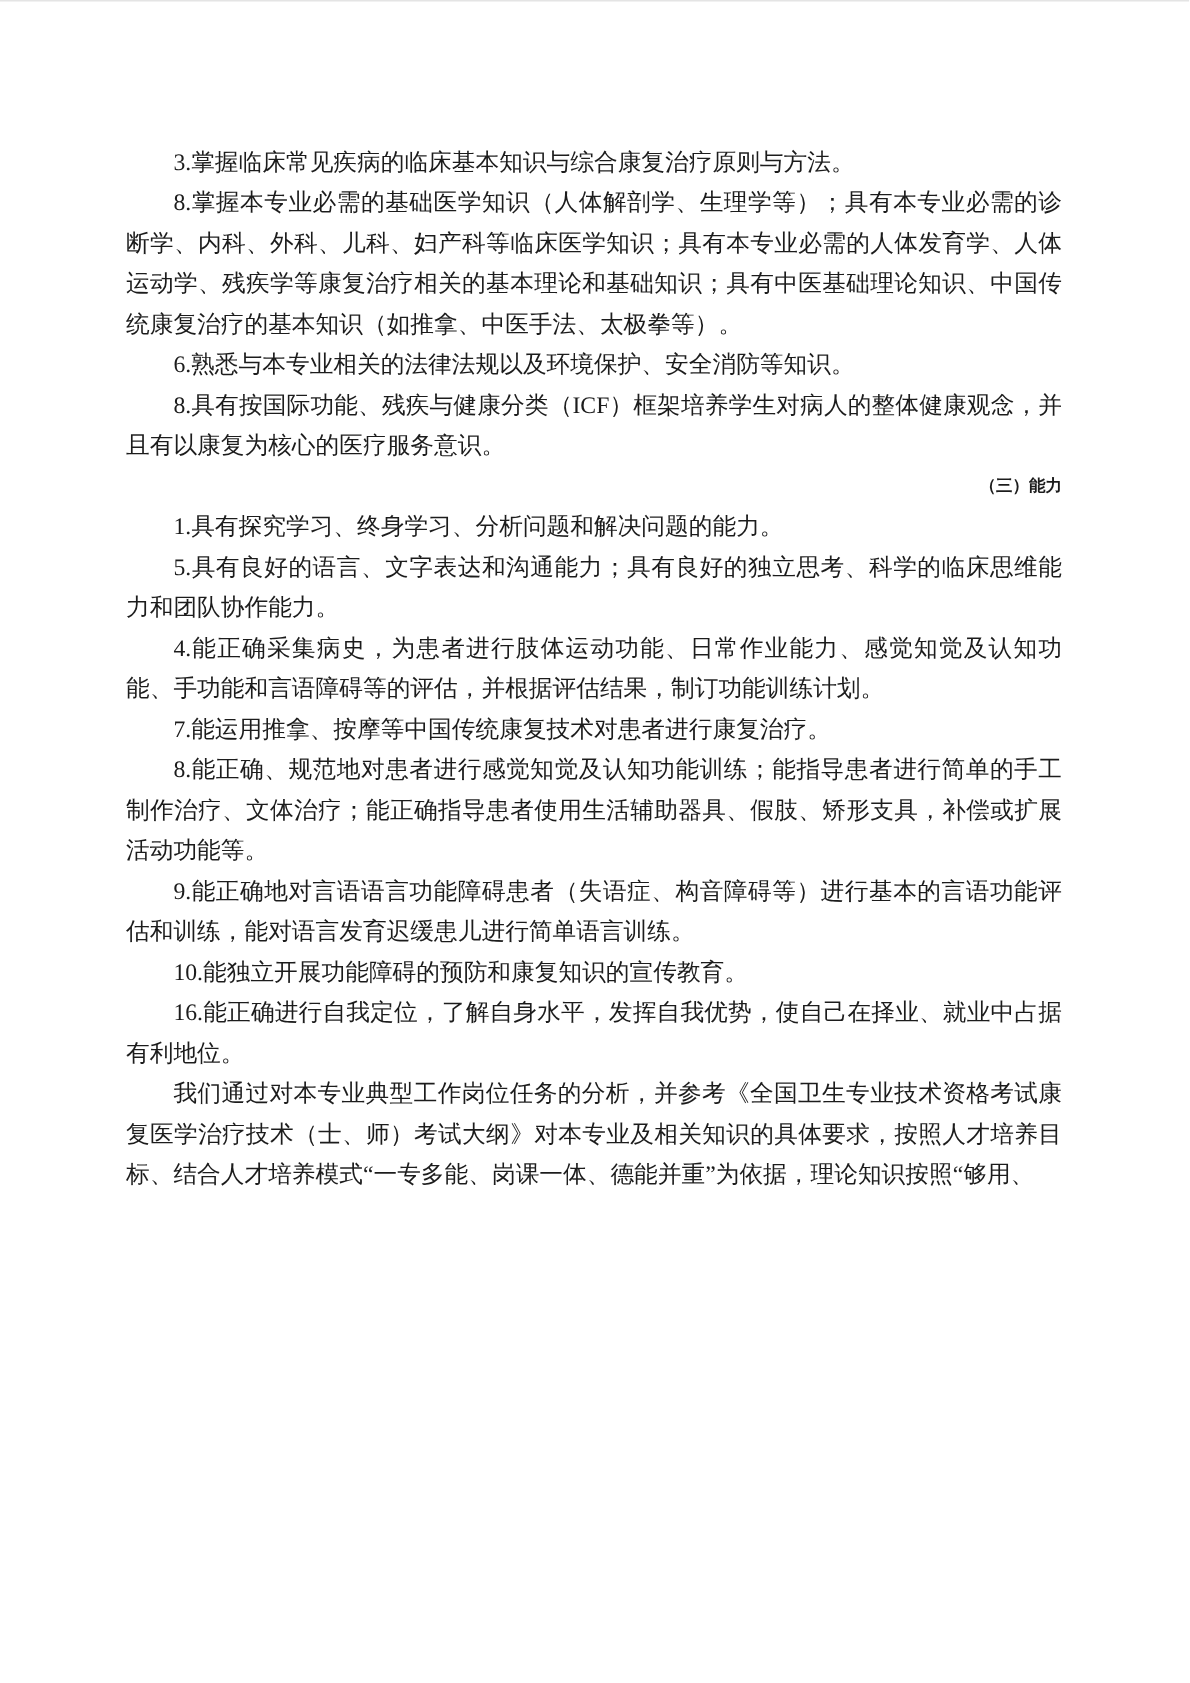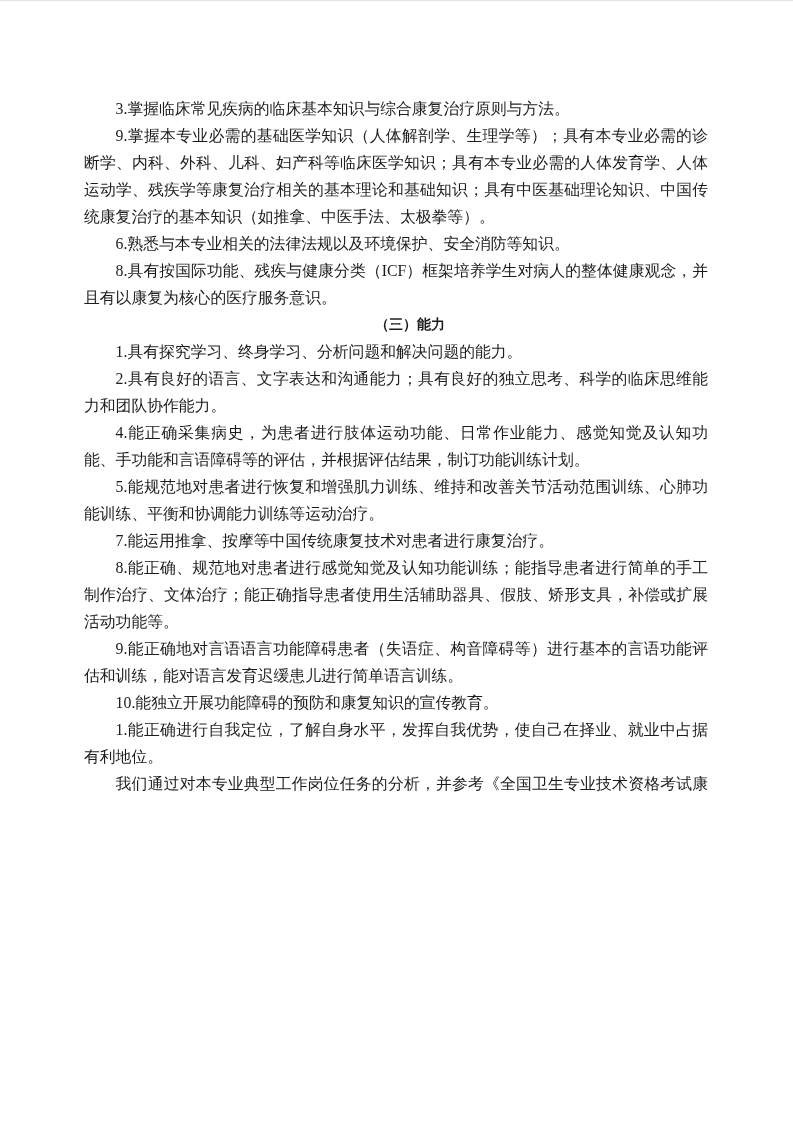--- a/index.html
+++ b/index.html
@@ -33,22 +33,22 @@
     font-size: 15.8px;
     line-height: 27px;
     text-align: justify;
     text-justify: inter-character;
     text-indent: 2em;
     word-break: break-all;
   }
   .para.heading-sub {
     font-family: "Liberation Sans", sans-serif;
     font-weight: 700;
-    font-size: 14px;
-    text-align: center;
+    font-size: 11px;
+    text-align: right;
   }
   .para.heading-major {
     font-family: "Liberation Sans", sans-serif;
     font-weight: 700;
     font-size: 19.5px;
     line-height: 29px;
     text-indent: 1.1em;
     text-align: left;
   }
   .page-number {
@@ -61,30 +61,29 @@
     color: #222222;
   }
 </style>
 </head>
 <body>
 
 <div class="page">
   <div class="page-top-edge"></div>
   <div class="content">
       <p class="para body">3.掌握临床常见疾病的临床基本知识与综合康复治疗原则与方法。</p>
-      <p class="para body">9.掌握本专业必需的基础医学知识（人体解剖学、生理学等）；具有本专业必需的诊断学、内科、外科、儿科、妇产科等临床医学知识；具有本专业必需的人体发育学、人体运动学、残疾学等康复治疗相关的基本理论和基础知识；具有中医基础理论知识、中国传统康复治疗的基本知识（如推拿、中医手法、太极拳等）。</p>
+      <p class="para body">8.掌握本专业必需的基础医学知识（人体解剖学、生理学等）；具有本专业必需的诊断学、内科、外科、儿科、妇产科等临床医学知识；具有本专业必需的人体发育学、人体运动学、残疾学等康复治疗相关的基本理论和基础知识；具有中医基础理论知识、中国传统康复治疗的基本知识（如推拿、中医手法、太极拳等）。</p>
       <p class="para body">6.熟悉与本专业相关的法律法规以及环境保护、安全消防等知识。</p>
       <p class="para body">8.具有按国际功能、残疾与健康分类（ICF）框架培养学生对病人的整体健康观念，并且有以康复为核心的医疗服务意识。</p>
       <p class="para heading-sub">（三）能力</p>
       <p class="para body">1.具有探究学习、终身学习、分析问题和解决问题的能力。</p>
-      <p class="para body">2.具有良好的语言、文字表达和沟通能力；具有良好的独立思考、科学的临床思维能力和团队协作能力。</p>
+      <p class="para body">5.具有良好的语言、文字表达和沟通能力；具有良好的独立思考、科学的临床思维能力和团队协作能力。</p>
       <p class="para body">4.能正确采集病史，为患者进行肢体运动功能、日常作业能力、感觉知觉及认知功能、手功能和言语障碍等的评估，并根据评估结果，制订功能训练计划。</p>
-      <p class="para body">5.能规范地对患者进行恢复和增强肌力训练、维持和改善关节活动范围训练、心肺功能训练、平衡和协调能力训练等运动治疗。</p>
       <p class="para body">7.能运用推拿、按摩等中国传统康复技术对患者进行康复治疗。</p>
       <p class="para body">8.能正确、规范地对患者进行感觉知觉及认知功能训练；能指导患者进行简单的手工制作治疗、文体治疗；能正确指导患者使用生活辅助器具、假肢、矫形支具，补偿或扩展活动功能等。</p>
       <p class="para body">9.能正确地对言语语言功能障碍患者（失语症、构音障碍等）进行基本的言语功能评估和训练，能对语言发育迟缓患儿进行简单语言训练。</p>
       <p class="para body">10.能独立开展功能障碍的预防和康复知识的宣传教育。</p>
-      <p class="para body">1.能正确进行自我定位，了解自身水平，发挥自我优势，使自己在择业、就业中占据有利地位。</p>
+      <p class="para body">16.能正确进行自我定位，了解自身水平，发挥自我优势，使自己在择业、就业中占据有利地位。</p>
       <p class="para body">我们通过对本专业典型工作岗位任务的分析，并参考《全国卫生专业技术资格考试康复医学治疗技术（士、师）考试大纲》对本专业及相关知识的具体要求，按照人才培养目标、结合人才培养模式“一专多能、岗课一体、德能并重”为依据，理论知识按照“够用、</p>
       <p class="para heading-major">八、课程体系</p>
     </div>
   <div class="page-number">3</div>
 </div>
 
 </body></html>

